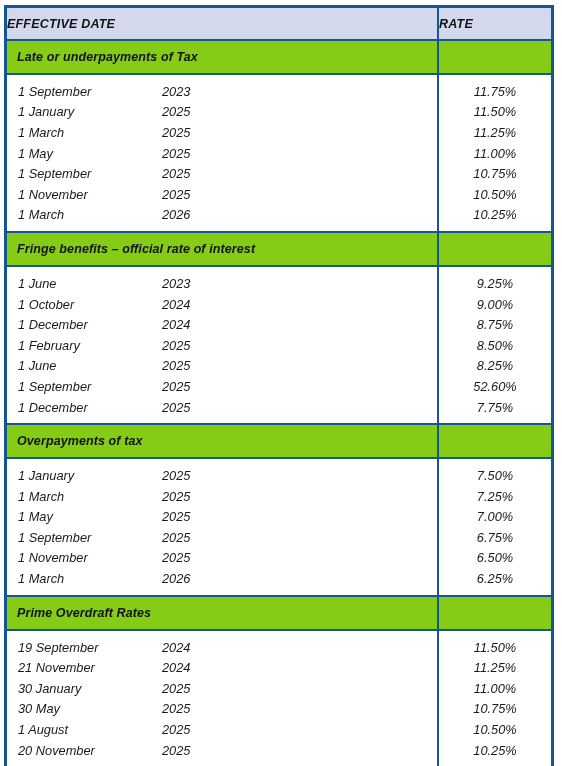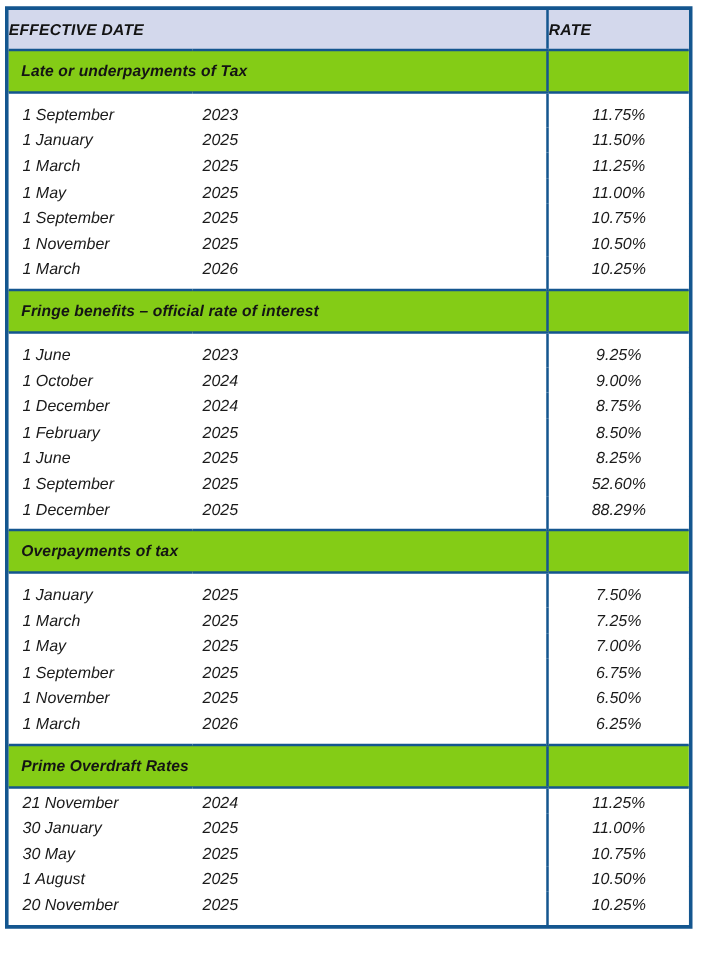--- a/index.html
+++ b/index.html
@@ -204,21 +204,21 @@
             <td class="cell-rate">8.25%</td>
           </tr>
           <tr class="data-row">
             <td class="cell-date">1 September</td>
             <td class="cell-year">2025</td>
             <td class="cell-rate">52.60%</td>
           </tr>
           <tr class="data-row last-of-block">
             <td class="cell-date">1 December</td>
             <td class="cell-year">2025</td>
-            <td class="cell-rate">88.29%</td>
+            <td class="cell-rate">7.75%</td>
           </tr>
           <tr class="sect-row">
             <td class="sect-title" colspan="2">Overpayments of tax</td>
             <td class="sect-blank"></td>
           </tr>
           <tr class="data-row first-of-block">
             <td class="cell-date">1 January</td>
             <td class="cell-year">2025</td>
             <td class="cell-rate">7.50%</td>
           </tr>
@@ -243,20 +243,25 @@
             <td class="cell-rate">6.50%</td>
           </tr>
           <tr class="data-row last-of-block">
             <td class="cell-date">1 March</td>
             <td class="cell-year">2026</td>
             <td class="cell-rate">6.25%</td>
           </tr>
           <tr class="sect-row">
             <td class="sect-title" colspan="2">Prime Overdraft Rates</td>
             <td class="sect-blank"></td>
+          </tr>
+          <tr class="data-row first-of-block">
+            <td class="cell-date">19 September</td>
+            <td class="cell-year">2024</td>
+            <td class="cell-rate">11.50%</td>
           </tr>
           <tr class="data-row">
             <td class="cell-date">21 November</td>
             <td class="cell-year">2024</td>
             <td class="cell-rate">11.25%</td>
           </tr>
           <tr class="data-row">
             <td class="cell-date">30 January</td>
             <td class="cell-year">2025</td>
             <td class="cell-rate">11.00%</td>

